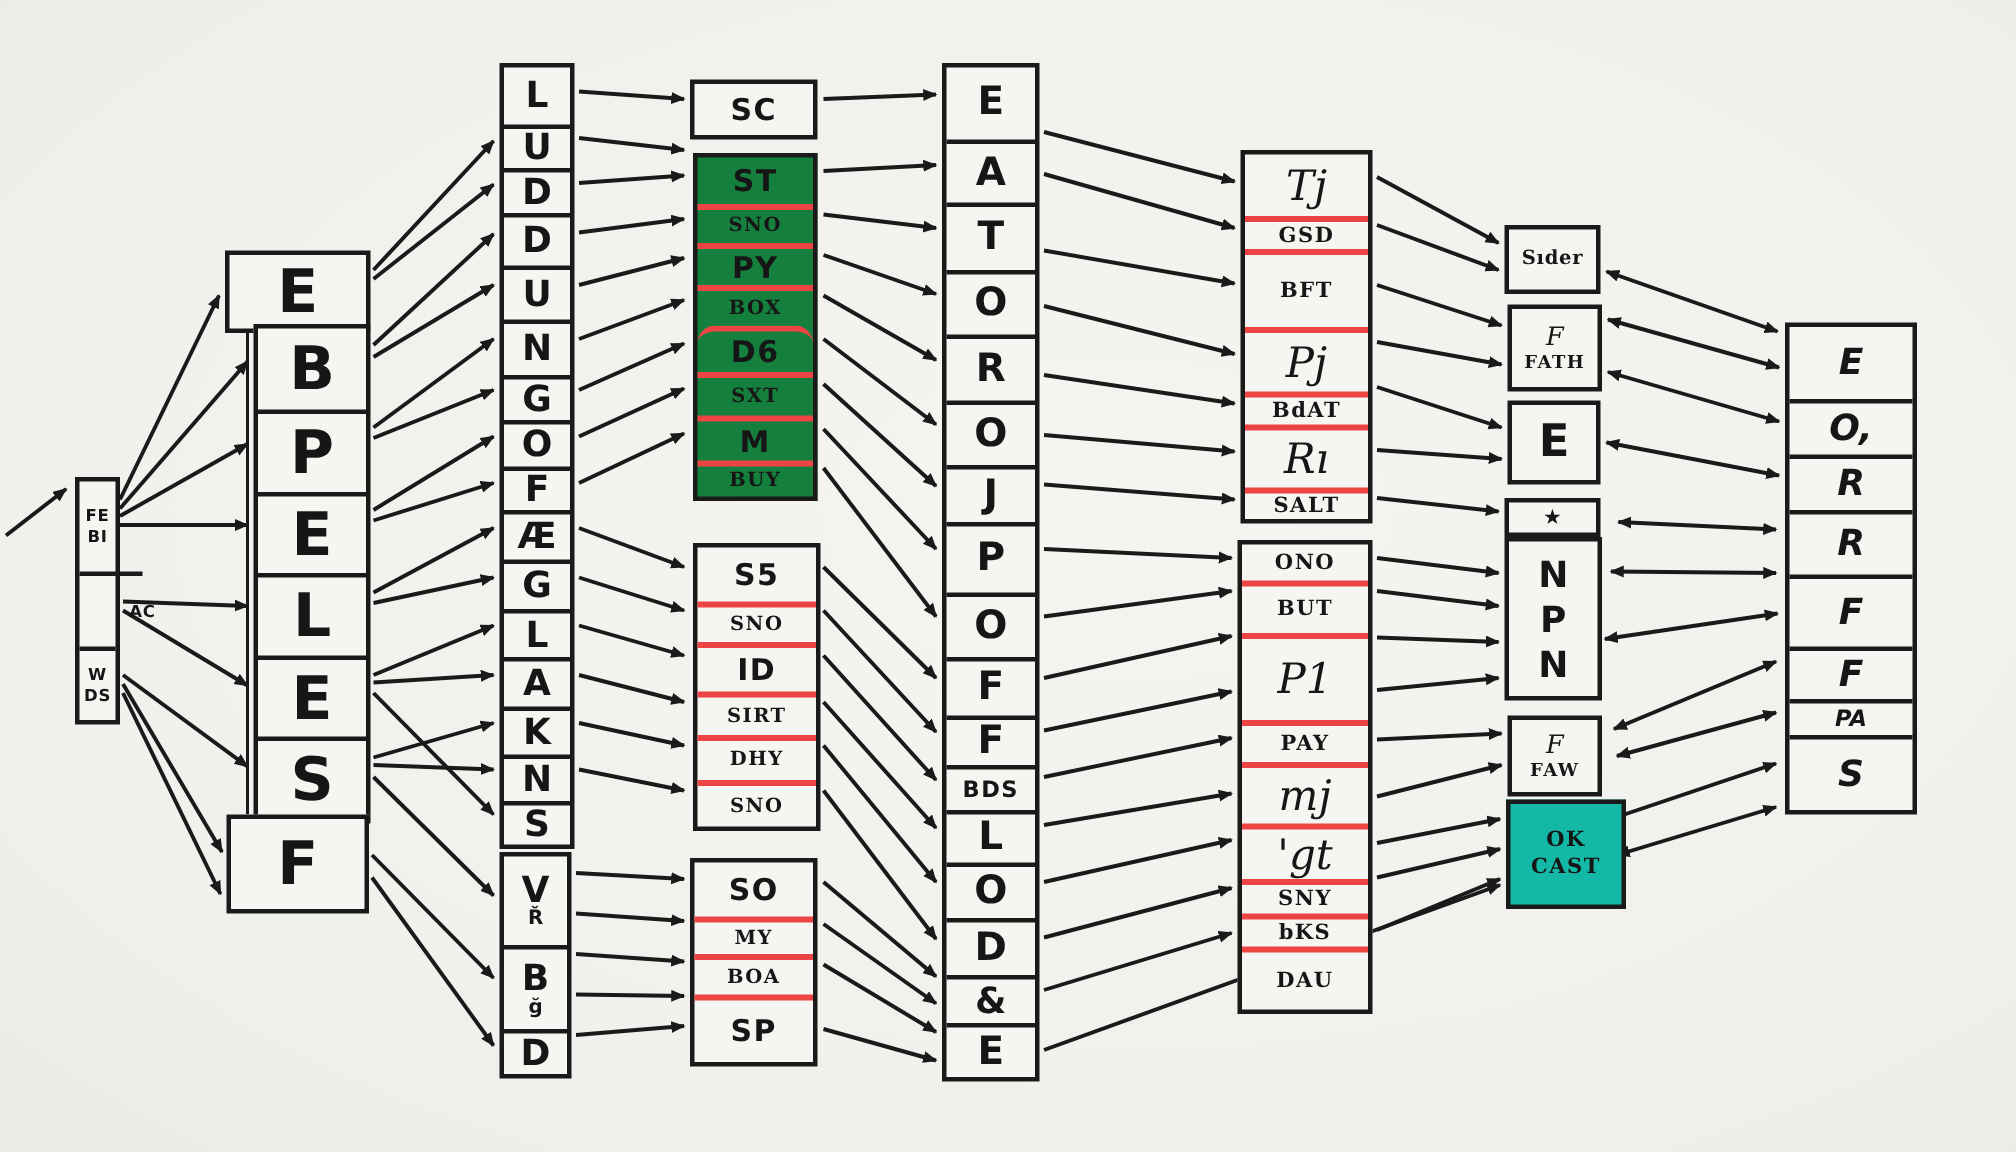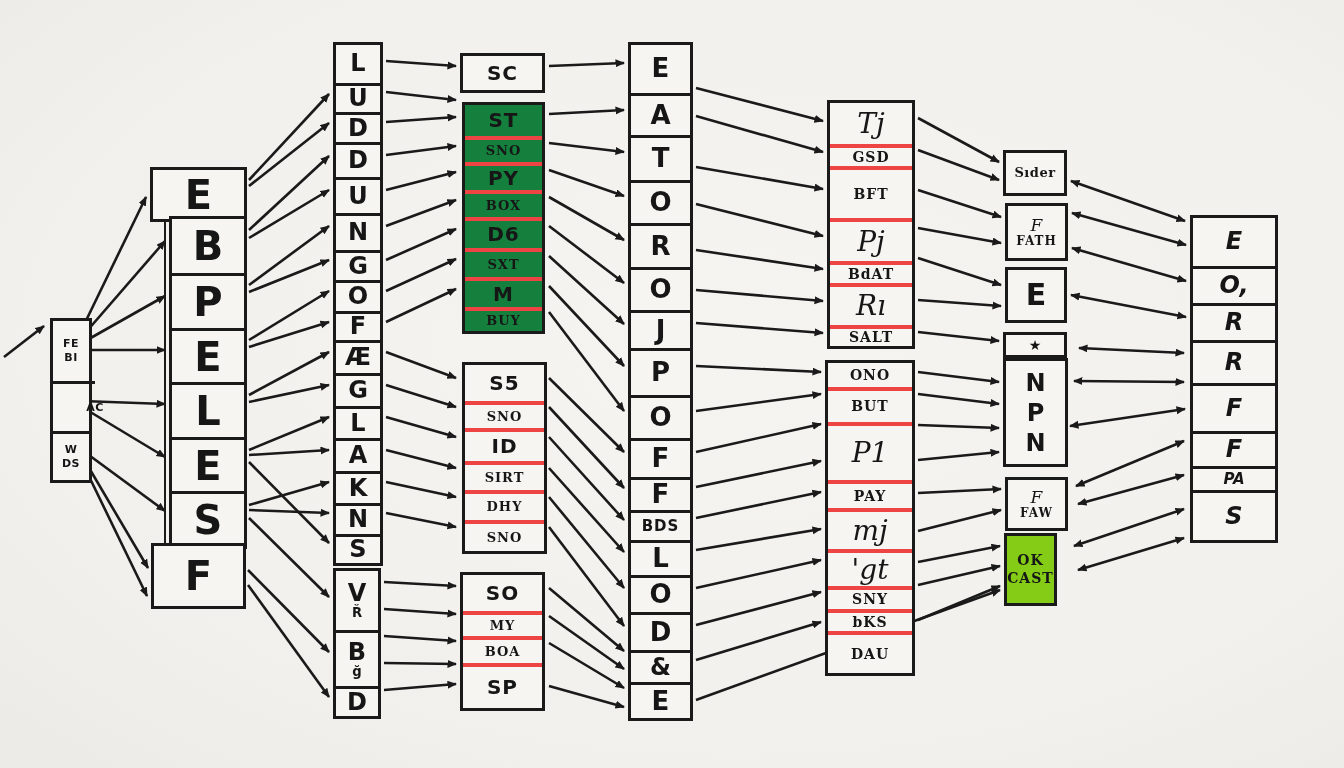--- a/index.html
+++ b/index.html
@@ -162,21 +162,21 @@
         <line x1="1074" y1="381" x2="1184" y2="382" marker-end="url(#ah)" marker-start="url(#ahs)"></line>
         <line x1="1070" y1="426" x2="1185" y2="409" marker-end="url(#ah)" marker-start="url(#ahs)"></line>
         <line x1="1076" y1="486" x2="1184" y2="441" marker-end="url(#ah)" marker-start="url(#ahs)"></line>
         <line x1="1078" y1="504" x2="1184" y2="475" marker-end="url(#ah)" marker-start="url(#ahs)"></line>
         <line x1="1074" y1="546" x2="1184" y2="509" marker-end="url(#ah)" marker-start="url(#ahs)"></line>
         <line x1="1078" y1="570" x2="1184" y2="538" marker-end="url(#ah)" marker-start="url(#ahs)"></line>
         <line x1="165" y1="216" x2="165" y2="543" stroke-width="2"></line>
       </g>
   </svg>
   <div id="nodes">
-      <div class="grp" style="left: 50px; top: 318px; width: 42px; background: rgb(246, 245, 242); border-color: rgb(26, 26, 26);">
+      <div class="grp" style="left: 50px; top: 318px; width: 30px; background: rgb(246, 245, 242); border-color: rgb(26, 26, 26);">
         <div class="cell tiny eq eq" style="height: 60px;">
           <span class="line">FE</span>
           <span class="line">BI</span>
         </div>
         <div class="cell tiny eq eq" style="height: 50px; padding-left: 42px;">
           <span class="line">AC</span>
         </div>
         <div class="cell tiny eq eq" style="height: 49px;">
           <span class="line">W</span>
           <span class="line">DS</span>
@@ -286,21 +286,21 @@
         </div>
         <div class="cell label-sm" style="height: 26px;">
           <span class="line">SNO</span>
         </div>
         <div class="cell label-lg" style="height: 28px;">
           <span class="line">PY</span>
         </div>
         <div class="cell label-sm" style="height: 27px;">
           <span class="line">BOX</span>
         </div>
-        <div class="cell label-lg" style="height: 31px;">
+        <div class="cell label-lg" style="height: 31px; border-radius: 12px;">
           <span class="line">D6</span>
         </div>
         <div class="cell label-sm" style="height: 29px;">
           <span class="line">SXT</span>
         </div>
         <div class="cell label-lg" style="height: 30px;">
           <span class="line">M</span>
         </div>
         <div class="cell label-sm" style="height: 24px;">
           <span class="line">BUY</span>
@@ -472,21 +472,21 @@
           <span class="line">P</span>
           <span class="line">N</span>
         </div>
       </div>
       <div class="grp" style="left: 1005px; top: 477px; width: 63px; background: rgb(246, 245, 242); border-color: rgb(26, 26, 26);">
         <div class="cell f-stack" style="height: 48px;">
           <span class="line">F</span>
           <span class="line">FAW</span>
         </div>
       </div>
-      <div class="grp" style="left: 1004px; top: 533px; width: 53px; background: #84cc16; border-color: rgb(26, 26, 26);">
+      <div class="grp" style="left: 1004px; top: 533px; width: 80px; background: #14b8a6; border-color: rgb(26, 26, 26);">
         <div class="cell scaps eq eq" style="height: 67px;">
           <span class="line">OK</span>
           <span class="line">CAST</span>
         </div>
       </div>
       <div class="grp" style="left: 1190px; top: 215px; width: 88px; background: rgb(246, 245, 242); border-color: rgb(26, 26, 26);">
         <div class="cell bi" style="height: 48px;">
           <span class="line">E</span>
         </div>
         <div class="cell bi" style="height: 37px;">

